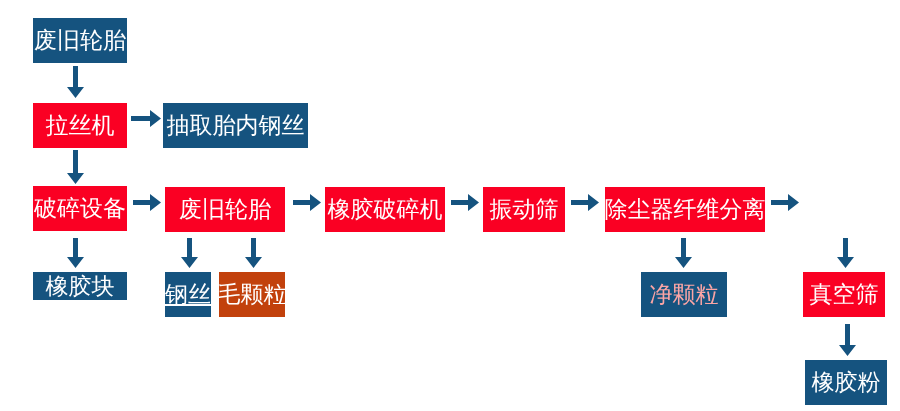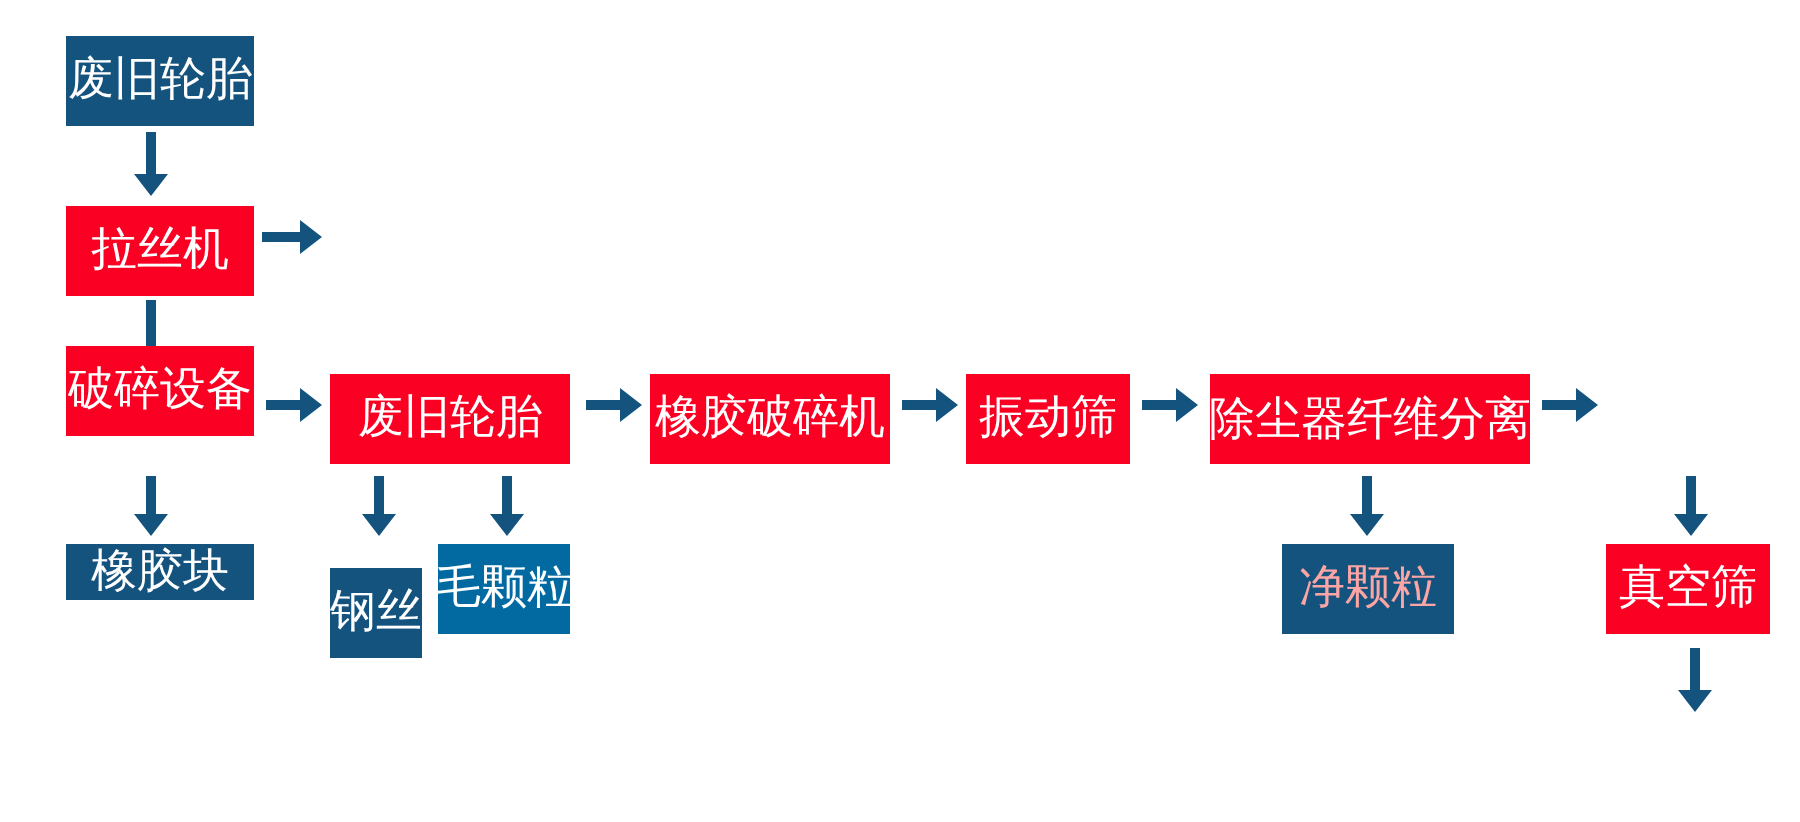--- a/index.html
+++ b/index.html
@@ -112,23 +112,25 @@
         <polygon points="6,0 11,0 11,19 17,19 8.5,30 0,19 6,19" fill="#15537F"></polygon>
       </svg>
     </div>
     <div class="arrow" style="left: 824px; top: 324px; width: 17px; height: 32px;">
       <svg width="17" height="32" viewBox="0 0 17 32">
         <polygon points="6,0 11,0 11,21 17,21 8.5,32 0,21 6,21" fill="#15537F"></polygon>
       </svg>
     </div>
     <div class="node blue" style="left: 18px; top: 18px; width: 94px; height: 45px; background: rgb(21, 83, 127); color: rgb(255, 255, 255);">废旧轮胎</div>
     <div class="node red" style="left: 18px; top: 103px; width: 94px; height: 45px; background: rgb(250, 0, 35); color: rgb(255, 255, 255);">拉丝机</div>
-    <div class="node red" style="left: 18px; top: 173px; width: 94px; height: 45px; background: rgb(250, 0, 35); color: rgb(255, 255, 255);">破碎设备</div>
+    <div class="node blue" style="left: 148px; top: 103px; width: 145px; height: 45px; background: rgb(21, 83, 127); color: rgb(255, 255, 255);">抽取胎内钢丝</div>
+    <div class="node red" style="left: 18px; top: 186px; width: 94px; height: 45px; background: rgb(250, 0, 35); color: rgb(255, 255, 255);">破碎设备</div>
     <div class="node red" style="left: 150px; top: 187px; width: 120px; height: 45px; background: rgb(250, 0, 35); color: rgb(255, 255, 255);">废旧轮胎</div>
     <div class="node red" style="left: 310px; top: 187px; width: 120px; height: 45px; background: rgb(250, 0, 35); color: rgb(255, 255, 255);">橡胶破碎机</div>
     <div class="node red" style="left: 468px; top: 187px; width: 82px; height: 45px; background: rgb(250, 0, 35); color: rgb(255, 255, 255);">振动筛</div>
     <div class="node red" style="left: 590px; top: 187px; width: 160px; height: 45px; background: rgb(250, 0, 35); color: rgb(255, 255, 255); font-family: Liberation Serif, serif;">除尘器纤维分离</div>
     <div class="node blue" style="left: 18px; top: 272px; width: 94px; height: 28px; background: rgb(21, 83, 127); color: rgb(255, 255, 255);">橡胶块</div>
-    <div class="node blue" style="left: 150px; top: 284px; width: 46px; height: 45px; background: rgb(21, 83, 127); color: rgb(255, 255, 255);">钢丝</div>
-    <div class="node blue" style="left: 204px; top: 272px; width: 66px; height: 45px; background: #0369a1; color: rgb(255, 255, 255); text-align: right;">毛颗粒</div>
+    <div class="node blue" style="left: 150px; top: 272px; width: 46px; height: 45px; background: rgb(21, 83, 127); color: rgb(255, 255, 255); text-decoration: underline;">钢丝</div>
+    <div class="node blue" style="left: 204px; top: 272px; width: 66px; height: 45px; background: #c2410c; color: rgb(255, 255, 255); text-align: right;">毛颗粒</div>
     <div class="node blue" style="left: 626px; top: 272px; width: 86px; height: 45px; background: rgb(21, 83, 127); color: #fca5a5;">净颗粒</div>
     <div class="node red" style="left: 788px; top: 272px; width: 82px; height: 45px; background: rgb(250, 0, 35); color: rgb(255, 255, 255);">真空筛</div>
+    <div class="node blue" style="left: 790px; top: 360px; width: 82px; height: 45px; background: rgb(21, 83, 127); color: rgb(255, 255, 255);">橡胶粉</div>
   </div>
 
 </body></html>

